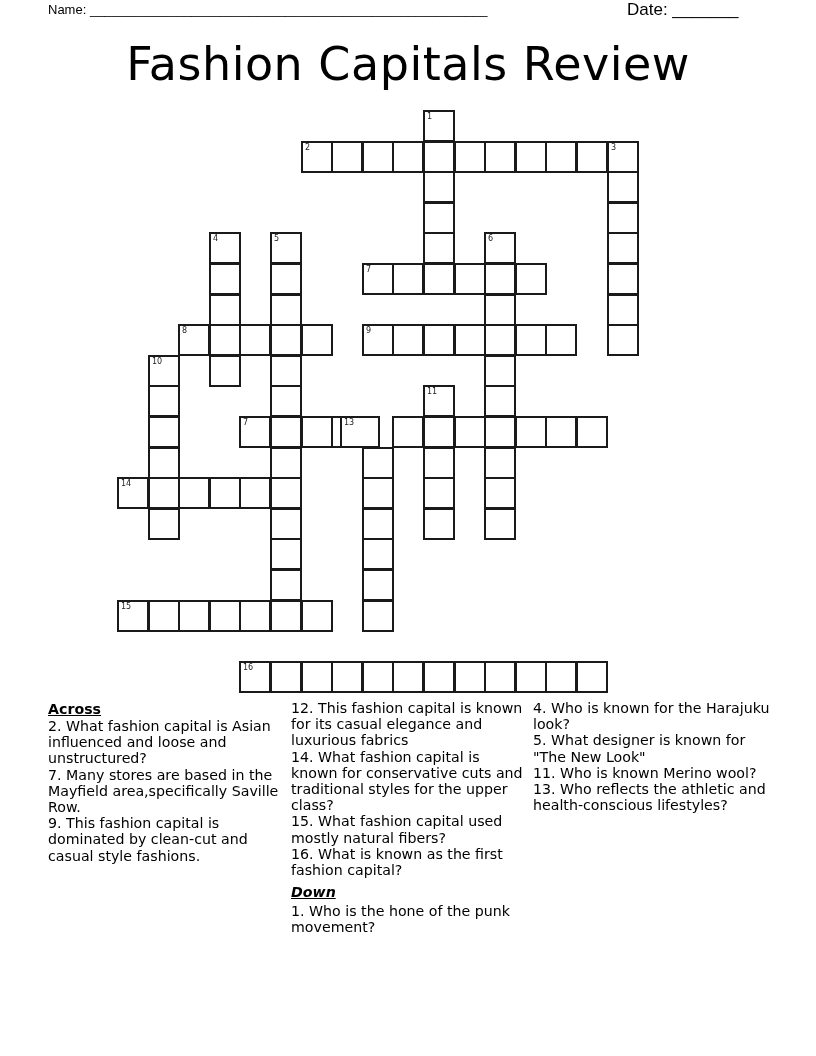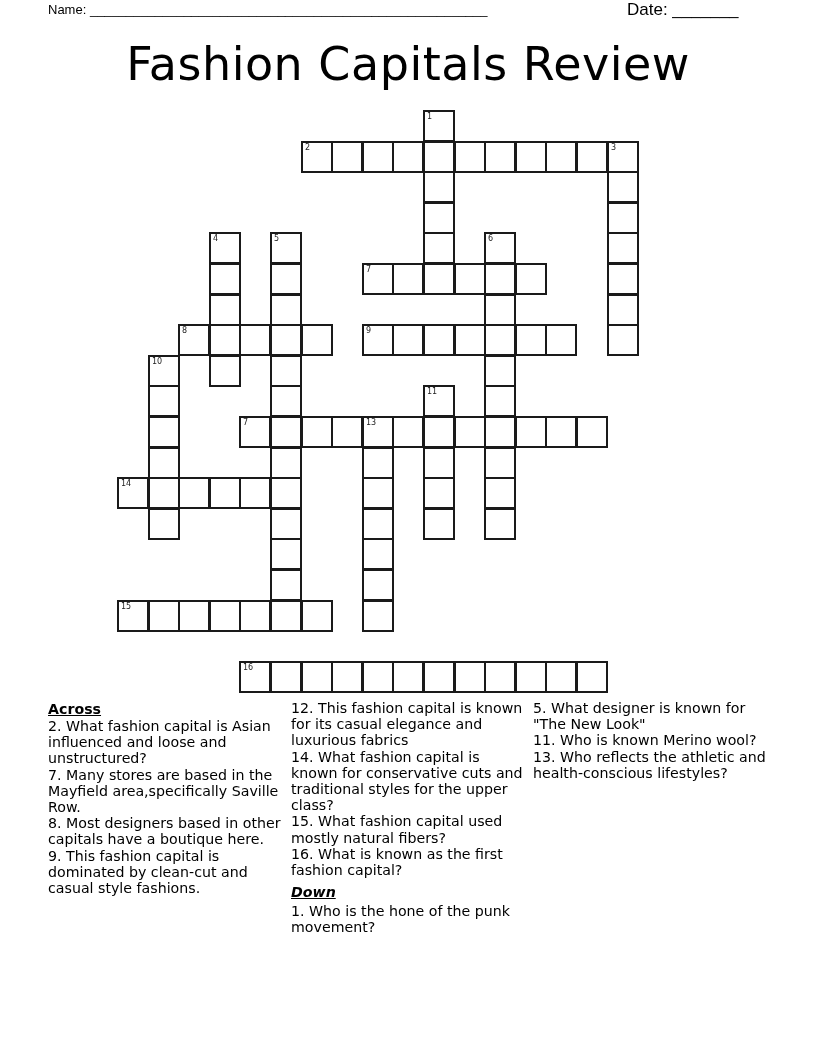--- a/index.html
+++ b/index.html
@@ -119,21 +119,21 @@
     </div>
     <div class="cell" style="left: 423px; top: 416px;"></div>
     <div class="cell" style="left: 423px; top: 447px;"></div>
     <div class="cell" style="left: 423px; top: 477px;"></div>
     <div class="cell" style="left: 423px; top: 508px;"></div>
     <div class="cell" style="left: 239px; top: 416px;">
       <span class="num">7</span>
     </div>
     <div class="cell" style="left: 301px; top: 416px;"></div>
     <div class="cell" style="left: 331px; top: 416px;"></div>
-    <div class="cell" style="left: 362px; top: 416px; padding-left: 36px;">
+    <div class="cell" style="left: 340px; top: 416px; padding-left: 36px;">
       <span class="num">13</span>
     </div>
     <div class="cell" style="left: 392px; top: 416px;"></div>
     <div class="cell" style="left: 454px; top: 416px;"></div>
     <div class="cell" style="left: 515px; top: 416px;"></div>
     <div class="cell" style="left: 545px; top: 416px;"></div>
     <div class="cell" style="left: 576px; top: 416px;"></div>
     <div class="cell" style="left: 362px; top: 447px;"></div>
     <div class="cell" style="left: 362px; top: 477px;"></div>
     <div class="cell" style="left: 362px; top: 508px;"></div>
@@ -167,30 +167,30 @@
     <div class="cell" style="left: 484px; top: 661px;"></div>
     <div class="cell" style="left: 515px; top: 661px;"></div>
     <div class="cell" style="left: 545px; top: 661px;"></div>
     <div class="cell" style="left: 576px; top: 661px;"></div>
   </div>
 
 <div class="col" style="left:48px; width:235px;">
   <h3>Across</h3>
   <p class="clue"><b>2.</b> <span>What fashion capital is Asian influenced and loose and unstructured?</span></p>
   <p class="clue"><b>7.</b> <span>Many stores are based in the Mayfield area,specifically Saville Row.</span></p>
-  <p class="clue"><b>8.</b> <span>Most designers based in other capitals have a boutique here.</span></p>
   <p class="clue"><b>9.</b> <span>This fashion capital is dominated by clean-cut and casual style fashions.</span></p>
 </div>
 
 <div class="col" style="left:291px; width:235px;">
   <p class="clue"><b>12.</b> <span>This fashion capital is known for its casual elegance and luxurious fabrics</span></p>
   <p class="clue"><b>14.</b> <span>What fashion capital is known for conservative cuts and traditional styles for the upper class?</span></p>
   <p class="clue"><b>15.</b> <span>What fashion capital used mostly natural fibers?</span></p>
   <p class="clue"><b>16.</b> <span>What is known as the first fashion capital?</span></p>
   <h3 class="clue-gap" style="margin-top:5px;font-style:italic;">Down</h3>
   <p class="clue" style="margin-top:2px;"><b>1.</b> <span>Who is the hone of the punk movement?</span></p>
 </div>
 
 <div class="col" style="left:533px; width:240px;">
+  <p class="clue"><b>4.</b> <span>Who is known for the Harajuku look?</span></p>
   <p class="clue"><b>5.</b> <span>What designer is known for "The New Look"</span></p>
   <p class="clue"><b>11.</b> <span>Who is known Merino wool?</span></p>
   <p class="clue"><b>13.</b> <span>Who reflects the athletic and health-conscious lifestyles?</span></p>
 </div>
 
 </body></html>

